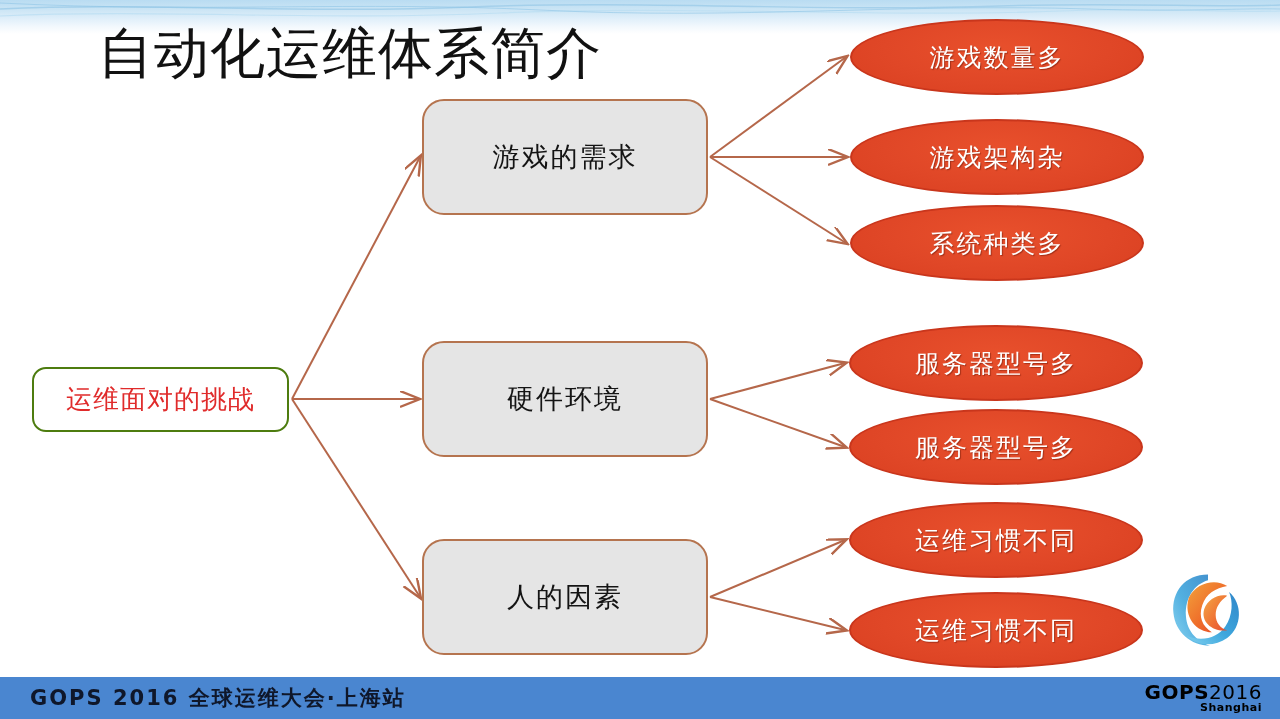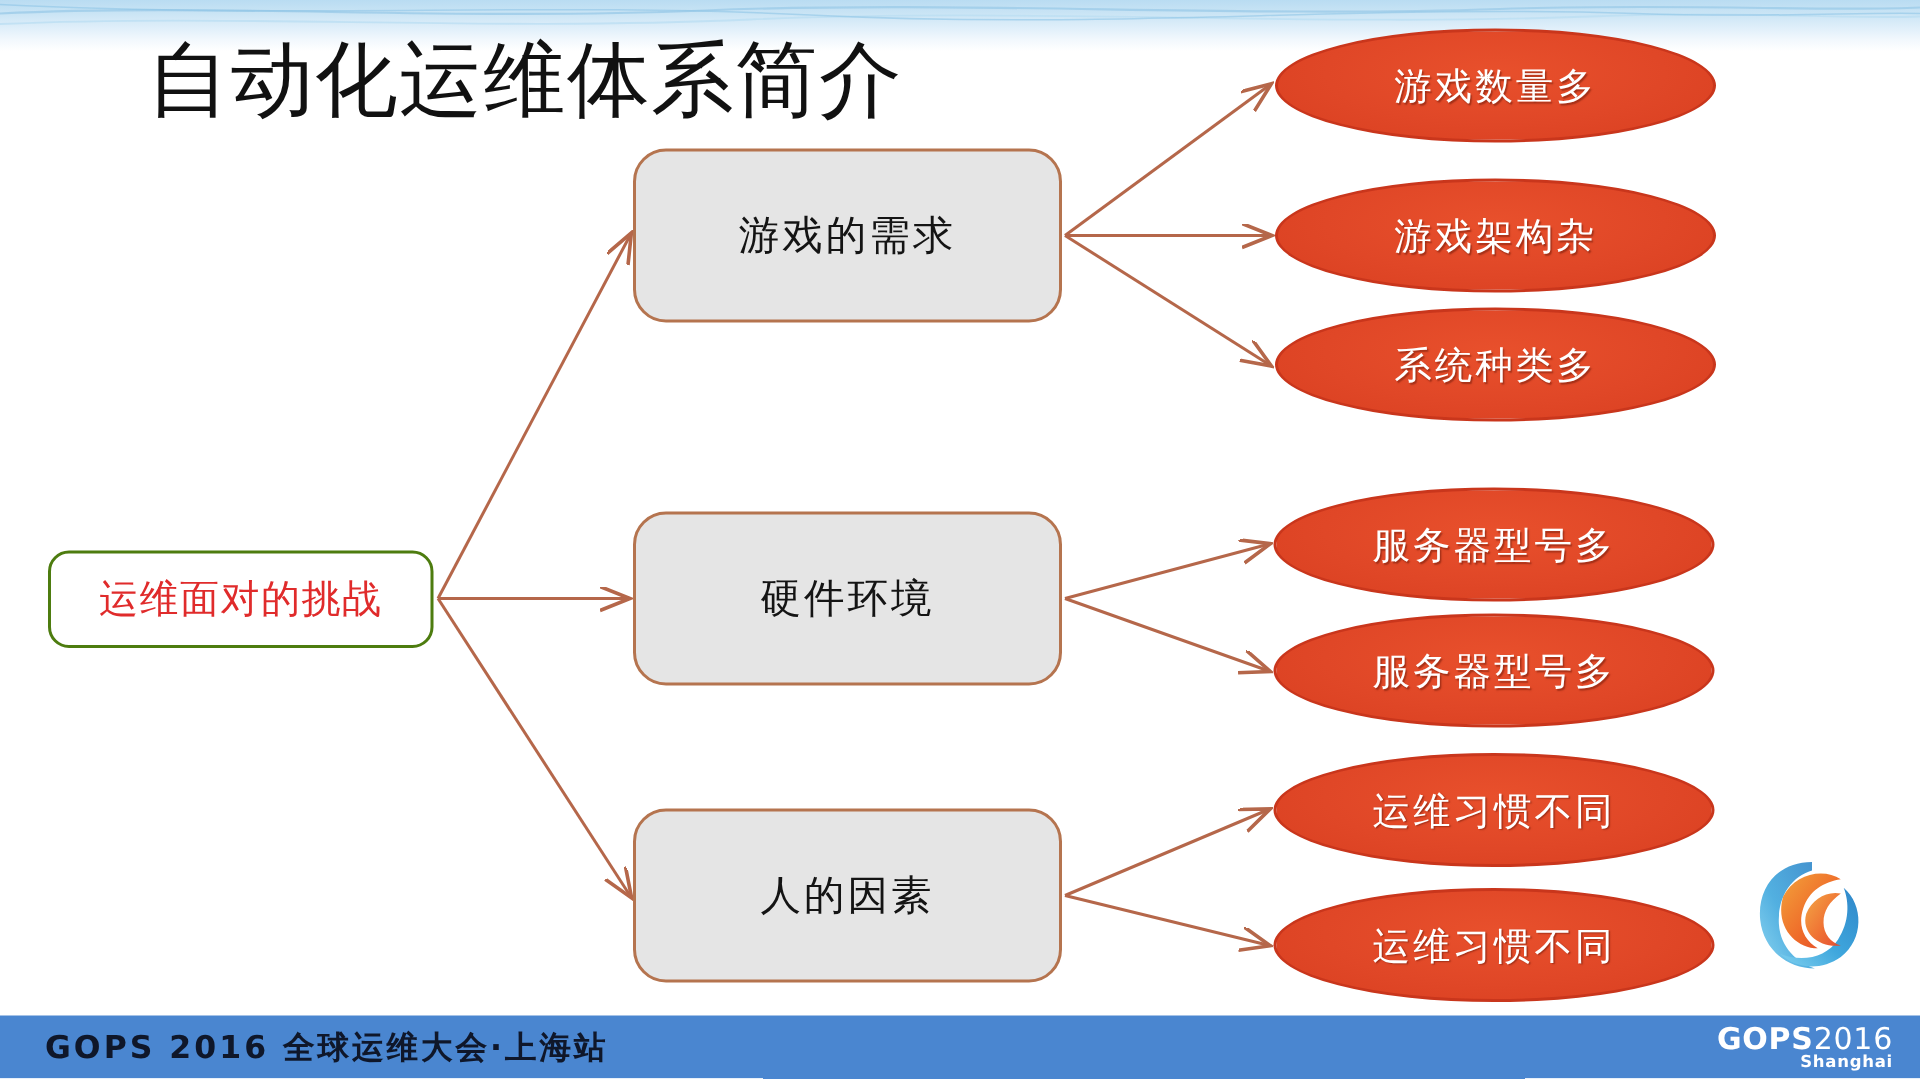--- a/index.html
+++ b/index.html
@@ -136,21 +136,21 @@
     letter-spacing: 2px;
     font-weight: bold;
     font-family: "DejaVu Sans", "Liberation Sans", sans-serif;
     white-space: nowrap;
   }
   .bottom-logo {
     position: absolute;
     right: 18px; top: 50%;
     transform: translateY(-50%);
     text-align: right;
-    color: #ffffff;
+    color: #000000;
     line-height: 1.02;
     font-family: "DejaVu Sans", "Liberation Sans", sans-serif;
   }
   .bottom-logo .bl-main { font-size: 20px; font-weight: bold; letter-spacing: 0.5px; }
   .bottom-logo .bl-main .yr { font-weight: normal; }
   .bottom-logo .bl-sub  { font-size: 11px; font-weight: bold; letter-spacing: 0.5px; }
 
   
   .corner-logo {
     position: absolute;

